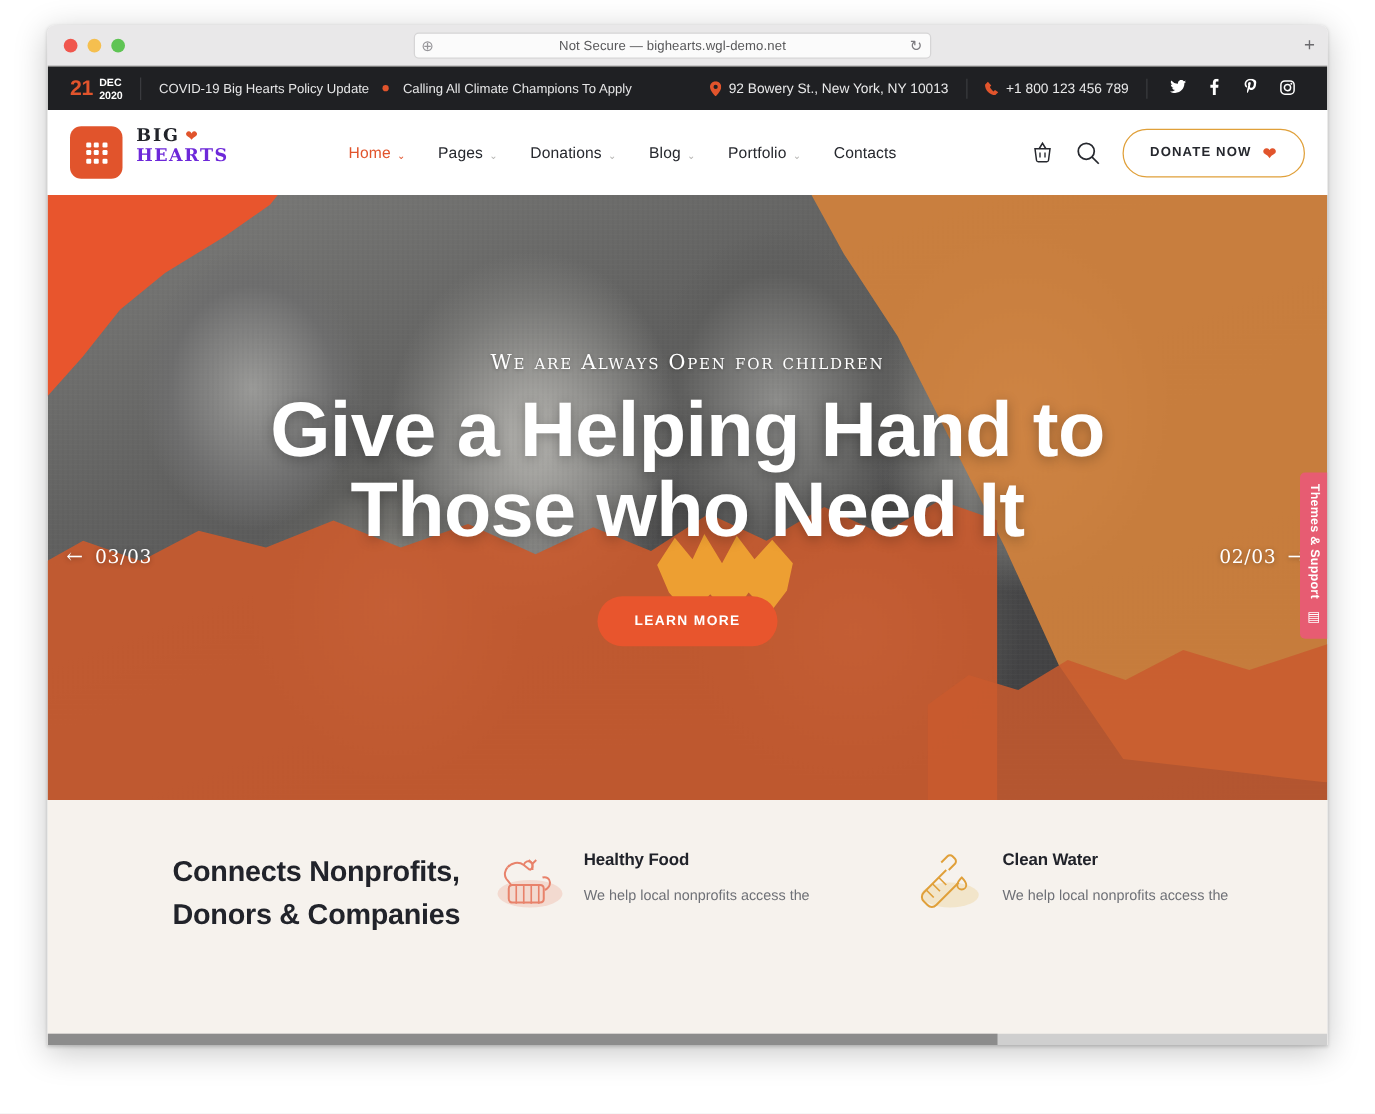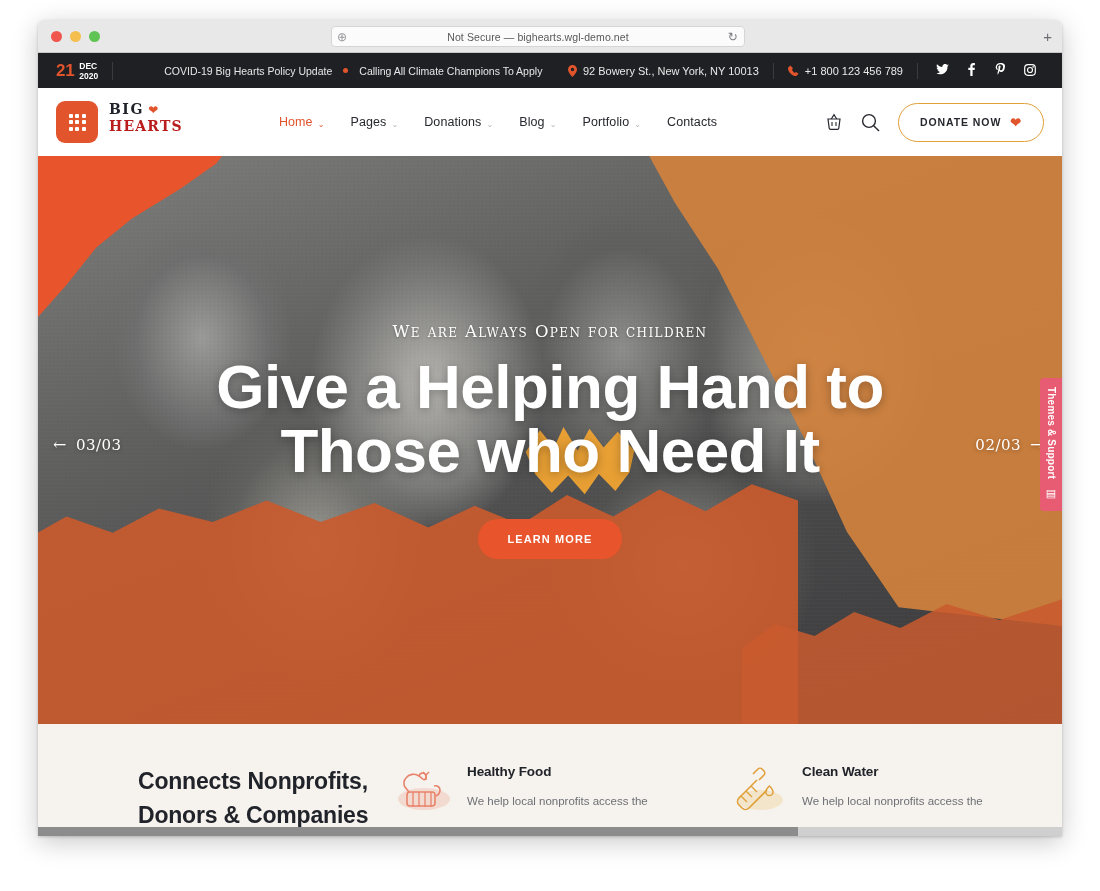--- a/index.html
+++ b/index.html
@@ -47,60 +47,60 @@
   
   .topbar {
     height: 35px; background: #1f2023;
     display: flex; align-items: center; padding: 0 18px;
     color: #e9e9ea; font-size: 10.5px;
   }
   .datebox { display: flex; align-items: center; gap: 5px; }
   .date-day { color: #e1542c; font-size: 17px; font-weight: bold; letter-spacing: -.3px; }
   .date-my { display: flex; flex-direction: column; line-height: 10px; font-size: 8.5px; font-weight: bold; color: #fff; }
   .divider-v { width: 1px; height: 18px; background: #3a3b3f; margin: 0 14px; }
-  .ticker { display: flex; align-items: center; gap: 11px; font-size: 10.5px; color: #e6e6e7; margin-left: 37px; }
+  .ticker { display: flex; align-items: center; gap: 11px; font-size: 10.5px; color: #e6e6e7; }
   .tick-dot { width: 5px; height: 5px; border-radius: 50%; background: #e1542c; display: inline-block; }
   .topbar-right { margin-left: auto; display: flex; align-items: center; gap: 0; }
   .tb-item { display: flex; align-items: center; gap: 6px; font-size: 11px; color: #e9e9ea; padding: 0 14px; }
   .tb-sep { width: 1px; height: 16px; background: #3a3b3f; }
   .socials { display: flex; align-items: center; gap: 0; padding-left: 10px; }
   .soc { width: 29px; text-align: center; color: #fff; font-size: 12px; line-height: 1; }
 
   
   .header { height: 68px; background: #fff; display: flex; align-items: center; padding: 0 18px; }
   .logo { display: flex; align-items: flex-start; gap: 11px; }
   .logo-mark {
     width: 42px; height: 42px; border-radius: 9px; background: #e1542c;
     display: flex; align-items: center; justify-content: center;
   }
   .grid3 { display: grid; grid-template-columns: repeat(3, 4px); grid-gap: 2.5px; }
   .grid3 i { width: 4px; height: 4px; background: #fff; border-radius: 1px; display: block; }
   .logo-text { line-height: 16px; }
   .logo-l1 { font-size: 14px; font-weight: bold; letter-spacing: 1.5px; color: #21232a; font-family: "DejaVu Serif", serif; }
-  .logo-l2 { font-size: 14px; font-weight: bold; letter-spacing: 1.2px; color: #b91c1c; font-family: "DejaVu Serif", serif; }
+  .logo-l2 { font-size: 14px; font-weight: bold; letter-spacing: 1.2px; color: #6d28d9; font-family: "DejaVu Serif", serif; }
   .heart-sm { color: #e1542c; font-size: 12px; }
 
   .nav { display: flex; align-items: center; gap: 26px; margin-left: 96px; }
   .nav-item { display: flex; align-items: flex-end; gap: 5px; font-size: 12.5px; color: #26282e; font-weight: 400; letter-spacing: .1px; }
   .nav-item.active { color: #e1542c; }
   .chev { font-size: 8px; color: #b5b4b2; }
   .nav-item.active .chev { color: #e1542c; }
 
   .hdr-right { margin-left: auto; display: flex; align-items: center; gap: 18px; }
   .ico-btn { color: #26282e; display: flex; align-items: center; }
   .donate {
     display: flex; align-items: center; gap: 9px;
     border: 1.5px solid #e0a03a; border-radius: 22px;
     padding: 11px 21px; font-size: 10.5px; font-weight: bold;
     letter-spacing: .9px; color: #26282e; background: #fff;
   }
   .donate .hb { color: #e1542c; font-size: 13px; }
 
   
-  .hero { position: relative; height: 568px; overflow: hidden; background: #737373; }
+  .hero { position: relative; height: 484px; overflow: hidden; background: #737373; }
   .hero-photo {
     position: absolute; inset: 0;
     background:
       radial-gradient(ellipse 120px 150px at 16% 32%, #9a9a98 0%, #6e6e6e 55%, transparent 75%),
       radial-gradient(ellipse 150px 190px at 38% 40%, #b5b4b0 0%, #7a7a78 55%, transparent 78%),
       radial-gradient(ellipse 130px 170px at 57% 34%, #8d8d8b 0%, #5f5f5e 60%, transparent 80%),
       radial-gradient(ellipse 150px 180px at 76% 36%, #a5a4a0 0%, #6d6d6b 58%, transparent 80%),
       radial-gradient(ellipse 140px 170px at 27% 68%, #97968f 0%, #60605e 60%, transparent 82%),
       radial-gradient(ellipse 160px 160px at 63% 72%, #8a8a86 0%, #515150 62%, transparent 84%),
       linear-gradient(160deg, #7e7e7c 0%, #636362 30%, #4a4a4b 62%, #3a3a3c 100%);

